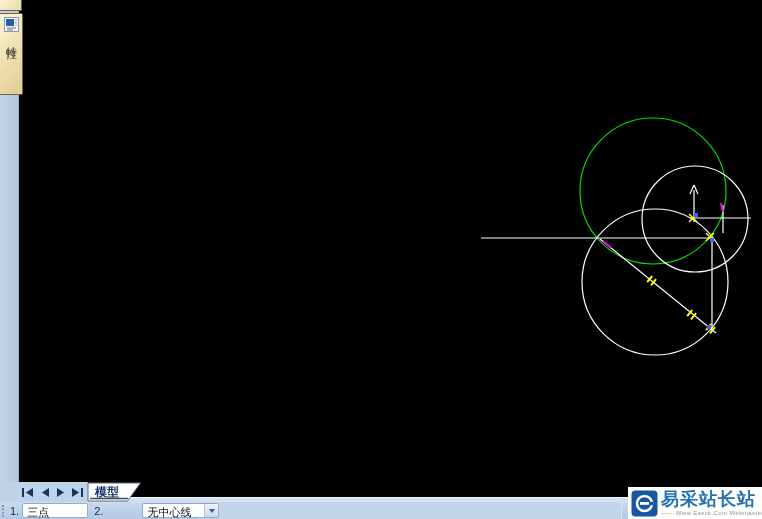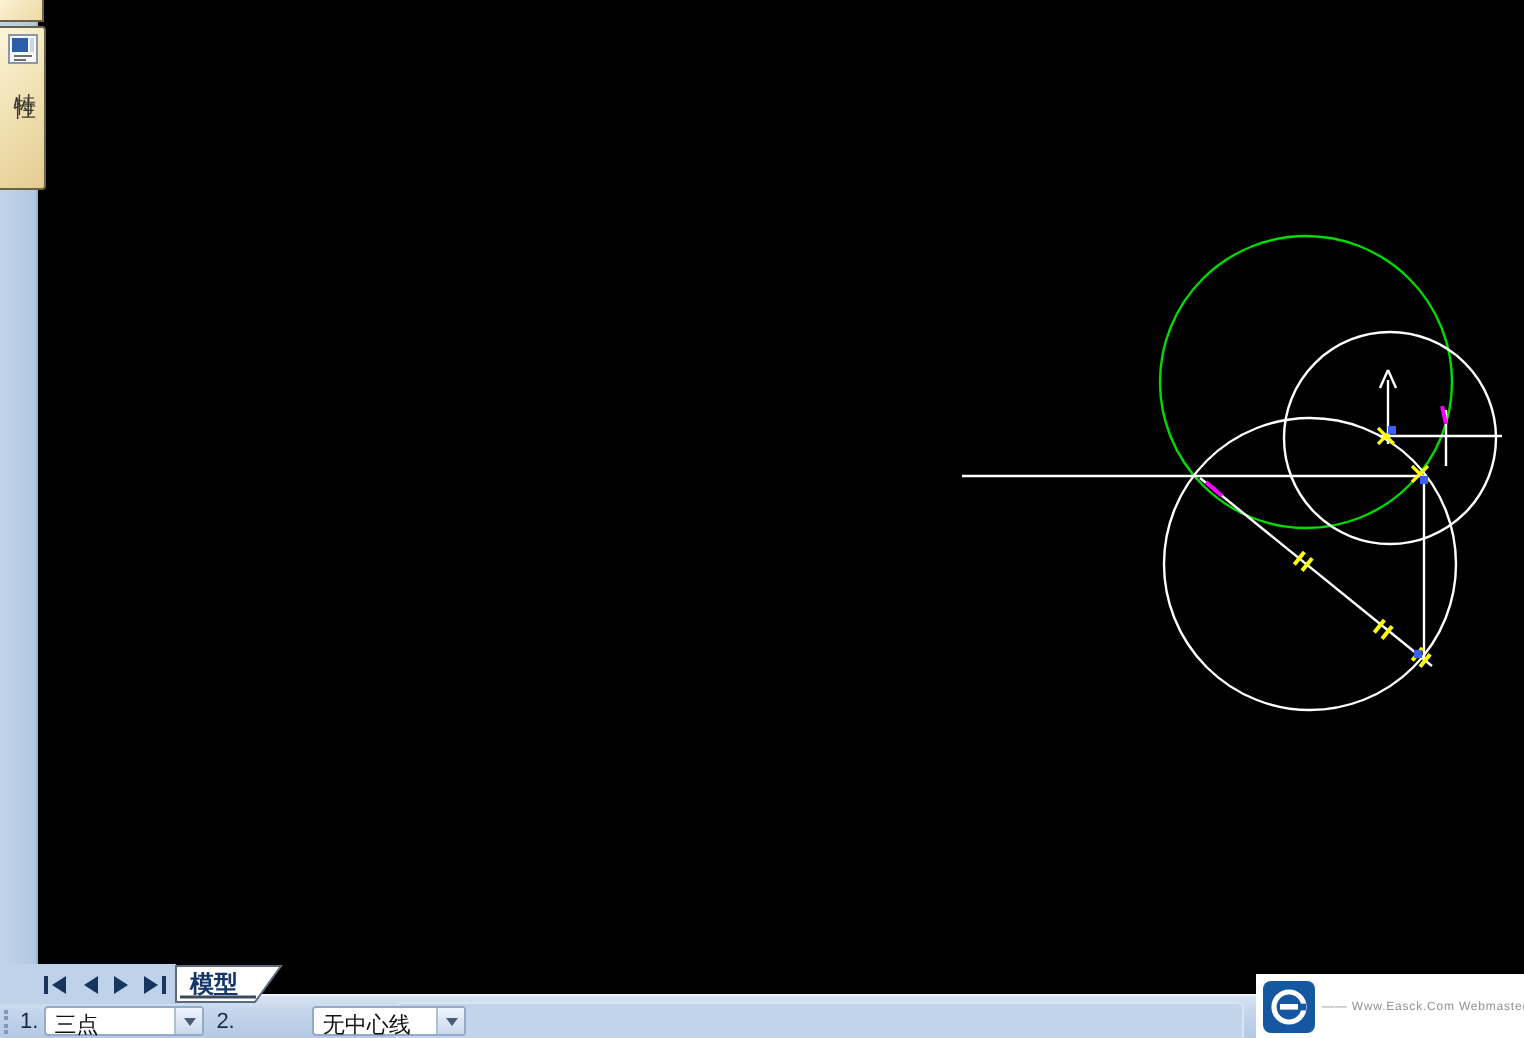--- a/index.html
+++ b/index.html
@@ -70,21 +70,21 @@
   }
   .combo .combo-btn{
     width:13px;display:flex;align-items:center;justify-content:center;
     background:linear-gradient(180deg,#eef4fb,#c9d9ec);
     border-left:1px solid #aebfd6;cursor:pointer;
   }
   .combo .combo-arrow{
     width:0;height:0;border-left:3px solid transparent;border-right:3px solid transparent;
     border-top:4px solid #4a5a77;
   }
-  .combo1{width:80px;}
+  .combo1{width:66px;flex-direction:column;}
   .combo2{width:77px;margin-left:36px;}
   .status-panel{
     position:absolute;left:198px;top:3px;width:424px;height:19px;
     background:#c1d4ea;border:1px solid #d9e5f3;border-bottom:none;
     border-radius:3px 3px 0 0;box-sizing:border-box;
   }
 
   
   .watermark{
     position:absolute;left:628px;top:487px;width:134px;height:32px;
@@ -210,17 +210,18 @@
   </svg>
 
   <div class="watermark">
     <svg class="wm-logo" width="27" height="27" viewBox="0 0 27 27">
       <rect x="0.5" y="0.5" width="26" height="26" rx="4" fill="#1557a0"></rect>
       <circle cx="13.5" cy="13.5" r="7.5" fill="none" stroke="#ffffff" stroke-width="2.6"></circle>
       <rect x="12" y="11.8" width="10" height="3.4" fill="#1557a0"></rect>
       <rect x="9" y="12" width="9" height="2.8" fill="#ffffff"></rect>
     </svg>
     <div class="wm-texts">
+      <span class="wm-title">易采站长站</span>
       <span class="wm-sub">—— Www.Easck.Com Webmaster</span>
     </div>
   </div>
 
 </div>
 
 </body></html>

